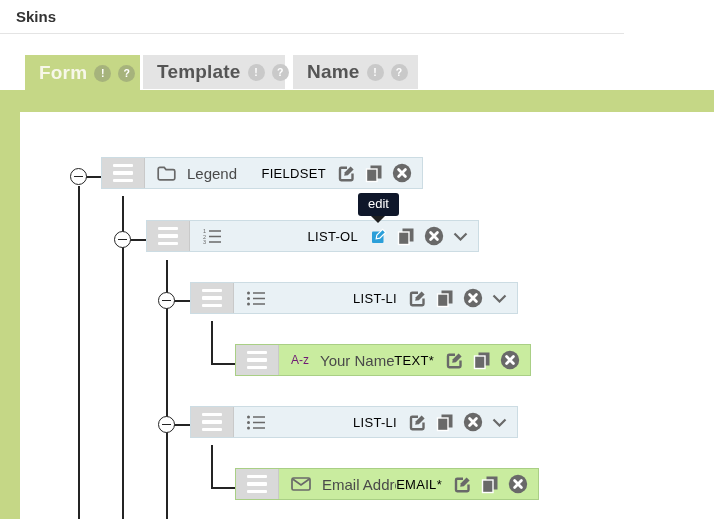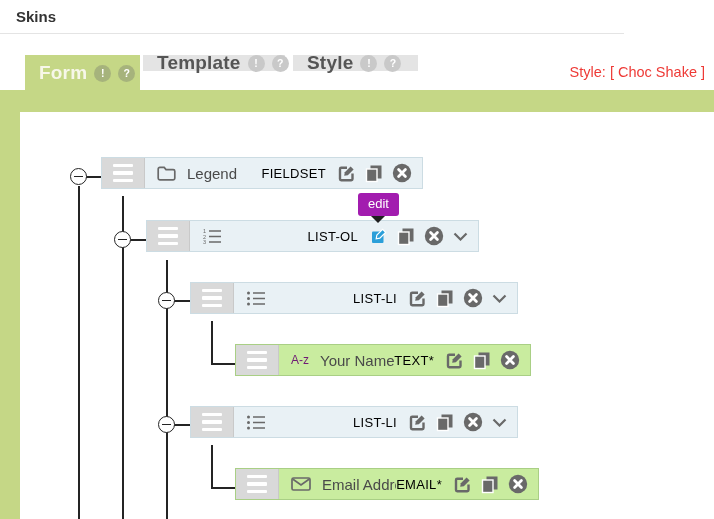--- a/index.html
+++ b/index.html
@@ -9,21 +9,21 @@
     -webkit-font-smoothing:antialiased;
   }
   
   .page-header{position:absolute;left:0;top:0;width:624px;height:33px;border-bottom:1px solid #e4e4e4;background:#fff;}
   .page-title{position:absolute;left:16px;top:8px;font-size:15px;font-weight:bold;color:#333;}
   
   .tab{position:absolute;top:55px;box-sizing:border-box;display:flex;align-items:center;padding:0 12px 0 14px;gap:7px;cursor:pointer;}
   .tab .tab-label{font-size:19px;font-weight:bold;letter-spacing:.2px;}
   .tab.active{background:#c5d786;height:36px;}
   .tab.active .tab-label{color:#f7f7e9;}
-  .tab.inactive{background:#e4e4e4;height:16px;}
+  .tab.inactive{background:#e4e4e4;height:34px;}
   .tab.inactive .tab-label{color:#555;}
   .badge{width:17px;height:17px;border-radius:50%;display:inline-flex;align-items:center;justify-content:center;
          color:#fff;font-size:10.5px;font-weight:bold;flex:0 0 17px;}
   .tab.active .badge{background:#a6b37c;}
   .tab.inactive .badge{background:#c9c9c9;}
   
   .status{position:absolute;top:64px;right:9px;display:flex;gap:15px;font-size:14.5px;color:#ee3a36;white-space:nowrap;}
   
   .green-region{position:absolute;left:0;top:90px;width:714px;height:429px;background:#c5d786;}
   .white-panel{position:absolute;left:20px;top:112px;width:694px;height:407px;background:#ffffff;}
@@ -41,21 +41,21 @@
           gap:4px;cursor:move;border-right:1px solid rgba(0,0,0,0.07);}
   .handle .bar{width:20px;height:3.5px;background:#fff;border-radius:1px;}
   .rbody{flex:1;display:flex;align-items:center;padding:0 10px 0 12px;min-width:0;}
   .type-icon{display:inline-flex;align-items:center;margin-right:11px;flex:0 0 auto;}
   .az-icon{font-size:12px;font-weight:normal;color:#701a75;}
   .rowname{font-size:15px;color:#4a4a4a;white-space:nowrap;overflow:hidden;}
   .rowtype{font-size:13px;color:#000000;letter-spacing:.3px;margin-left:auto;white-space:nowrap;}
   .actions{display:flex;align-items:center;gap:9px;margin-left:11px;flex:0 0 auto;}
   .act{display:inline-flex;align-items:center;cursor:pointer;}
   
-  .tooltip{position:absolute;left:358px;top:193px;background:#a21caf;color:#fff;font-size:13px;
+  .tooltip{position:absolute;left:358px;top:193px;background:#0f172a;color:#fff;font-size:13px;
            padding:3px 10px 5px;border-radius:3px;z-index:5;}
   .tooltip::after{content:"";position:absolute;left:50%;margin-left:-7px;top:100%;
                   border:7px solid transparent;border-top:7px solid #1f1f1f;border-bottom:0;}
 </style>
 </head>
 <body>
 
 <div class="page-header">
   <div class="page-title">Skins</div>
 </div>
@@ -64,27 +64,26 @@
   <span class="tab-label">Form</span>
   <span class="badge">!</span>
   <span class="badge">?</span>
 </div>
 <div class="tab inactive" style="left:143px;width:142px;">
   <span class="tab-label">Template</span>
   <span class="badge">!</span>
   <span class="badge">?</span>
 </div>
 <div class="tab inactive" style="left:293px;width:125px;">
-  <span class="tab-label">Style</span>
+  <span class="tab-label">Name</span>
   <span class="badge">!</span>
   <span class="badge">?</span>
 </div>
 
 <div class="status">
-  <span><span>Style:</span> <span>[ Choc Shake ]</span></span>
 </div>
 
 <div class="green-region"></div>
 <div class="white-panel"></div>
 
 <div class="stage">
 
   <div class="vline" style="left:78px;top:186px;height:333px;"></div>
   <div class="vline" style="left:122px;top:196px;height:323px;"></div>
   <div class="vline" style="left:166px;top:260px;height:259px;"></div>

